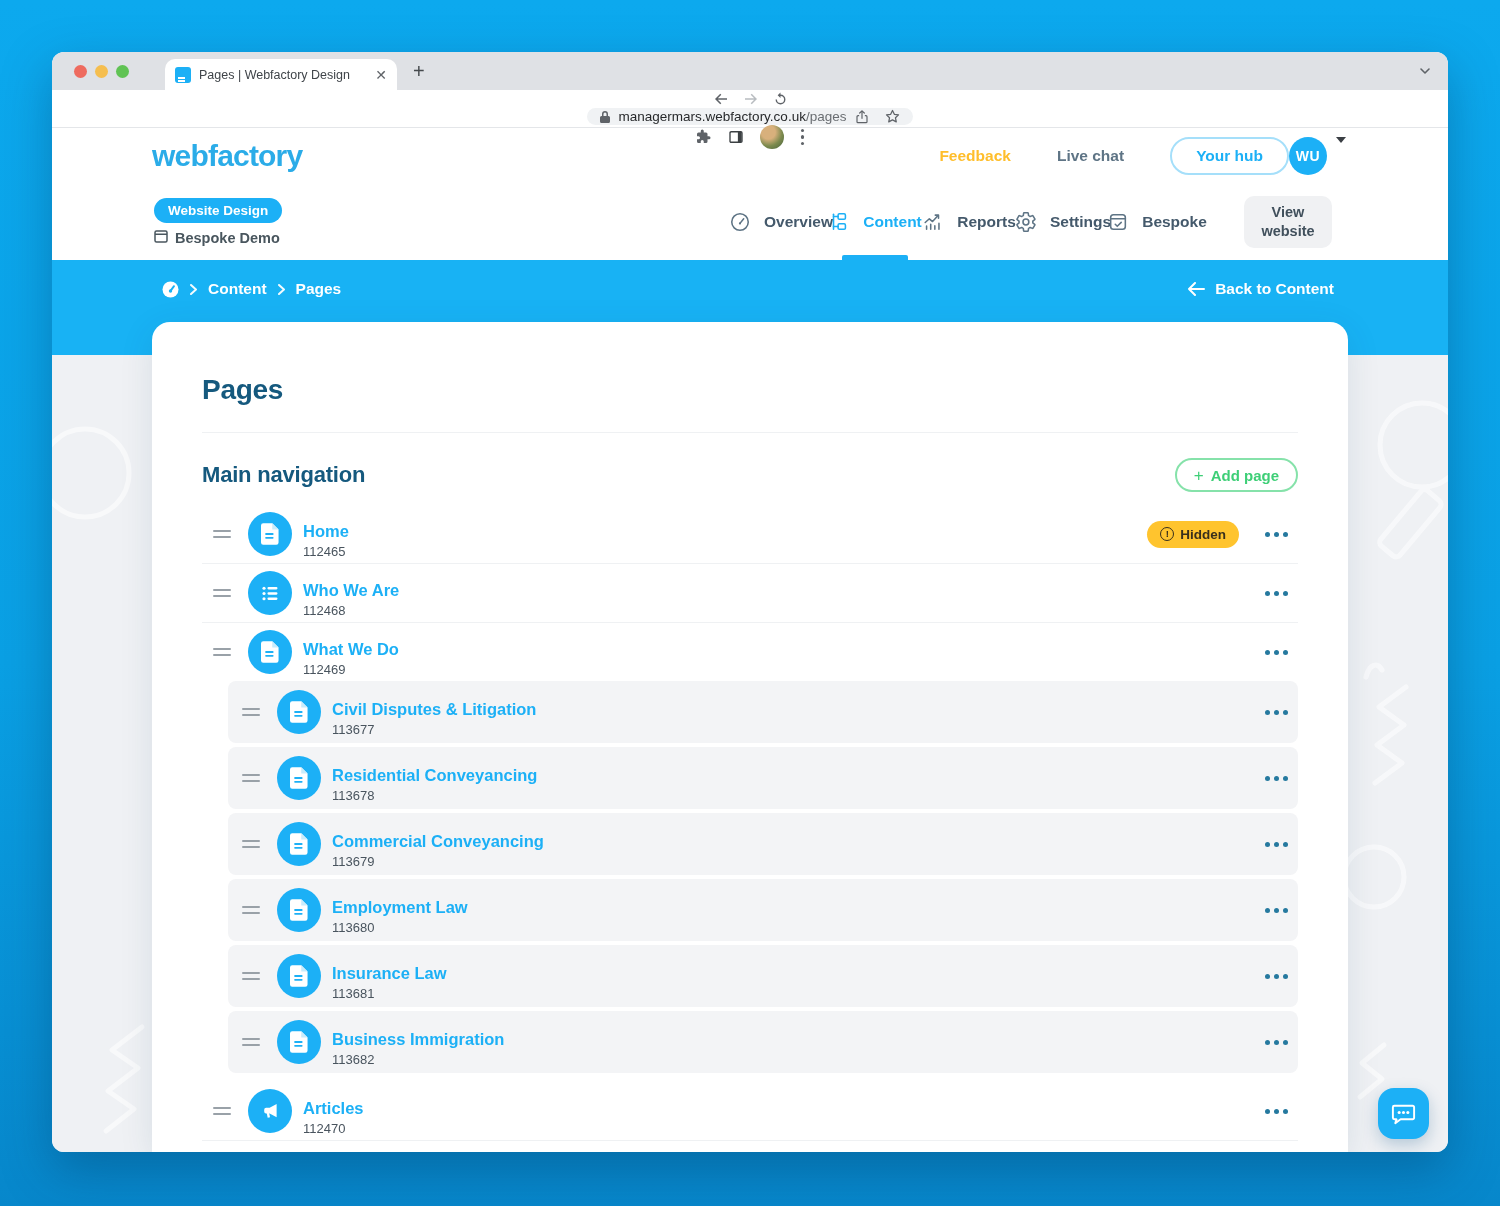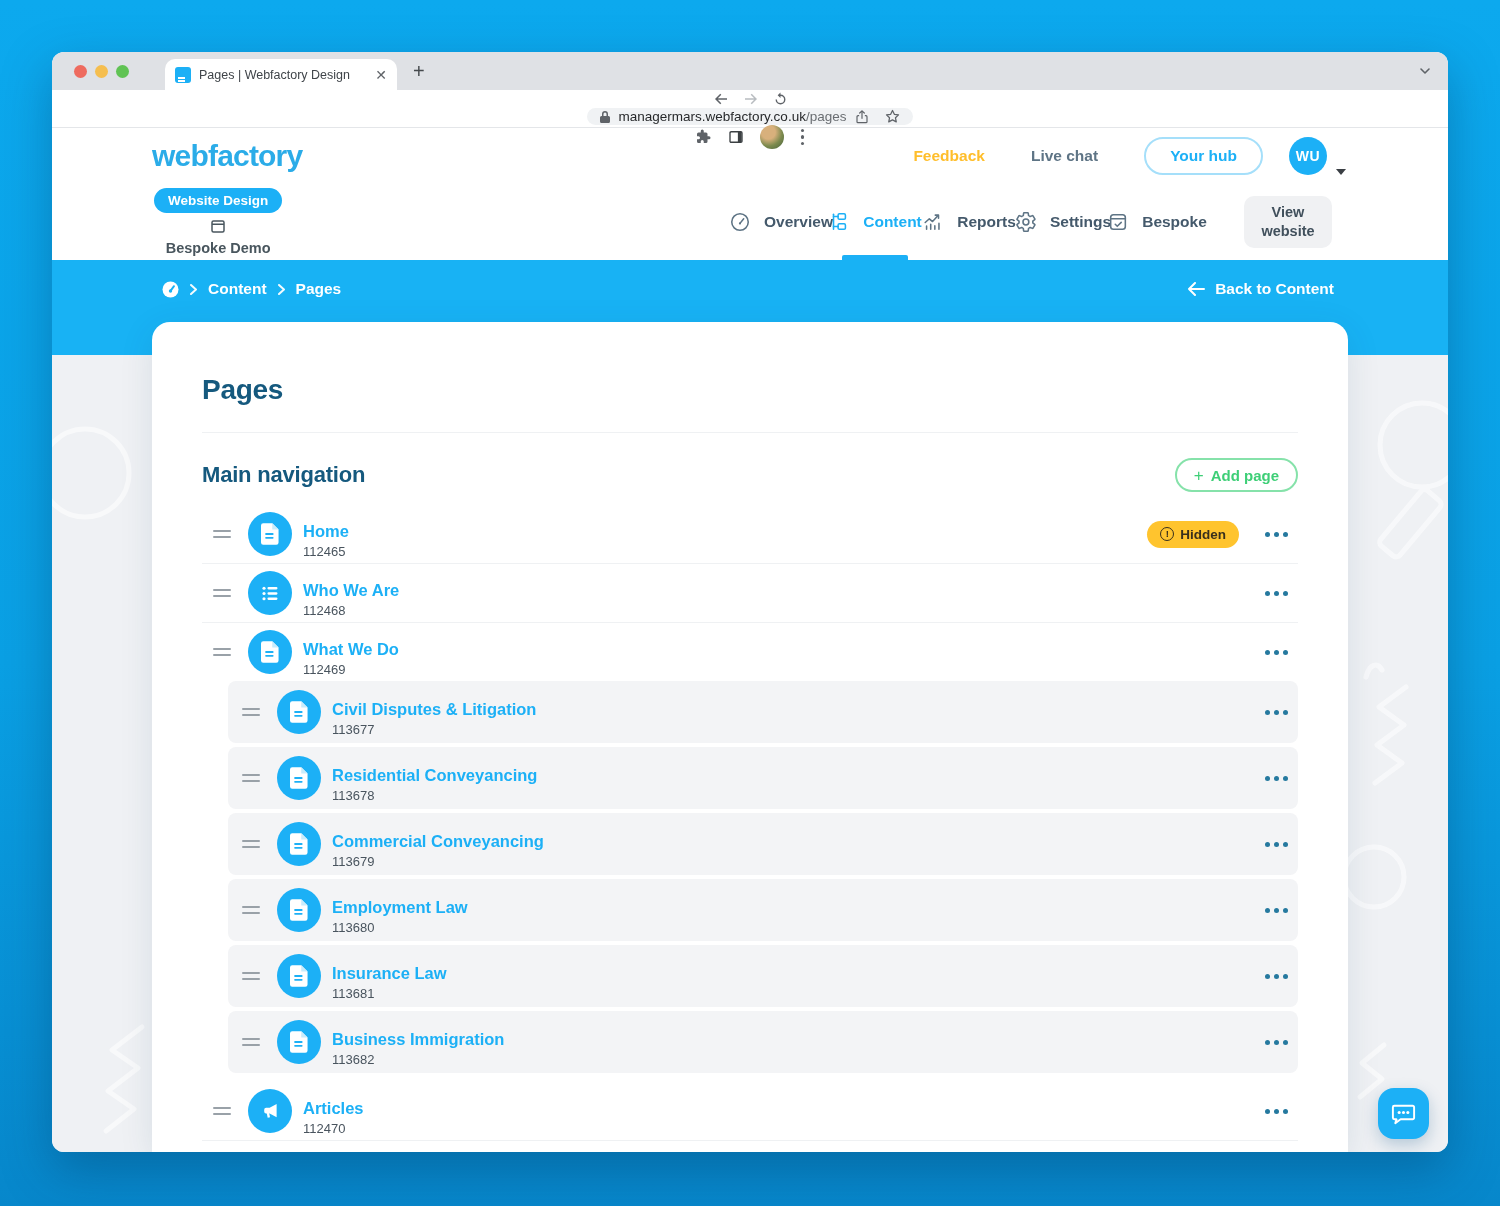--- a/index.html
+++ b/index.html
@@ -39,30 +39,30 @@
   .vdots{ display:flex; flex-direction:column; gap:3px; padding:2px;}
   .vdots i{ width:3.5px; height:3.5px; border-radius:50%; background:#5F6368;}
   
   .h1row{ height:56px; background:#fff; display:flex; align-items:center; padding:0 102px 0 100px;}
   .logo{ font-size:30px; font-weight:800; color:#2BACE8; letter-spacing:-0.8px;}
   .h1spacer{ flex:1;}
   .feedback{ font-size:15.5px; font-weight:700; color:#FFBE2B;}
   .livechat{ font-size:15.5px; font-weight:600; color:#5E7485; margin-left:46px;}
   .hubpill{ margin-left:46px; border:2px solid #A5DFFA; color:#1CB0F6; font-weight:700; font-size:15.5px;
     padding:8px 24px; border-radius:22px; background:#fff;}
-  .avatarwrap{ display:flex; align-items:flex-end; margin-left:26px; gap:9px;}
+  .avatarwrap{ display:flex; align-items:flex-start; gap:9px;}
   .wu{ width:38px; height:38px; border-radius:50%; background:#1CB0F6; color:#fff; font-weight:800;
     font-size:14px; display:flex; align-items:center; justify-content:center; letter-spacing:.5px;}
   .caret{ width:0; height:0; border-left:5px solid transparent; border-right:5px solid transparent; border-top:6px solid #3A3F44;}
   
   .h2row{ height:76px; background:#fff; display:flex; align-items:center; padding-left:102px; position:relative;}
   .sitecol{ display:flex; flex-direction:column; gap:7px;}
   .sitebadge{ align-self:flex-start; background:#1CB0F6; color:#fff; font-size:13.5px; font-weight:700;
     padding:5px 14px; border-radius:15px;}
-  .sitename{ display:flex; align-items:center; gap:7px; font-size:14.5px; color:#49565E; font-weight:600;flex-direction:column;}
+  .sitename{ display:flex; gap:7px; font-size:14.5px; color:#49565E; font-weight:600;}
   .navtabs{ margin-left:auto; display:flex; align-items:center; height:100%;}
   .navitem{ width:94px; display:flex; flex-direction:row; align-items:center; gap:13px; position:relative; height:100%; justify-content:center; color:#5E7485;}
   .navitem .nlabel{ font-size:15.5px; font-weight:600; color:#44596B;}
   .navitem.active{ color:#1CB0F6;}
   .navitem.active .nlabel{ color:#1CB0F6; font-weight:700;}
   .navitem.active::after{ content:""; position:absolute; bottom:0; left:14px; right:14px; height:5px; background:#1CB0F6; border-radius:2px 2px 0 0;}
   .viewsite{ margin:0 116px 0 40px; background:#F0F1F3; border:none; border-radius:10px; width:88px; height:52px;
     font-family:inherit; font-size:14.5px; font-weight:600; color:#41505C; line-height:1.3; text-align:center;}
   
   .blueband{ height:95px; background:#18B2F4; display:flex; align-items:flex-start; padding:20px 114px 0 110px;}

